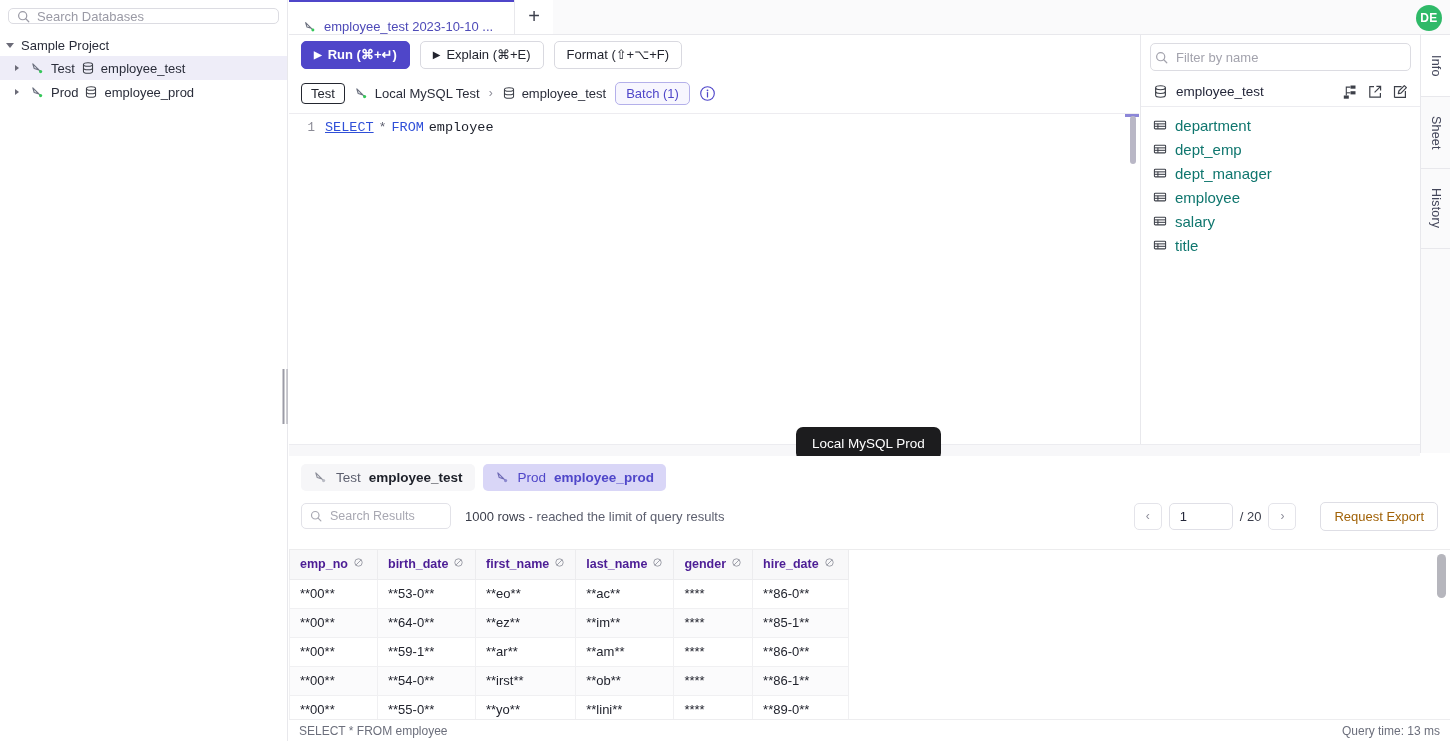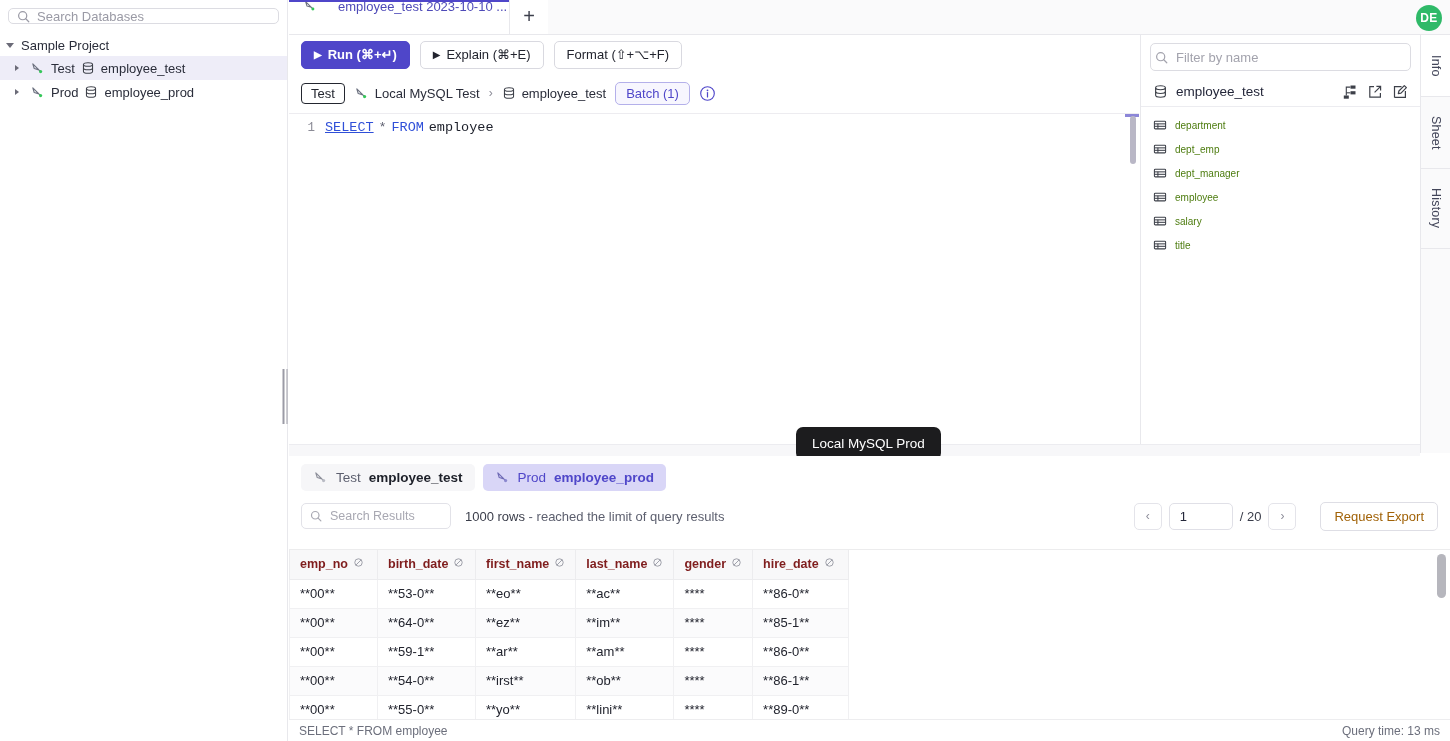--- a/index.html
+++ b/index.html
@@ -63,22 +63,22 @@
   }
 
   
   #tabstrip {
     position: absolute; left: 0; top: 0; right: 0; height: 35px;
     border-bottom: 1px solid #e8e8ec; background: #fafafb;
     display: flex; align-items: flex-end;
   }
   .sheet-tab {
     position: relative; height: 35px;
-    display: flex; align-items: flex-start; gap: 21px;
-    padding: 0 2px 0 14px;
+    display: flex; align-items: flex-end; gap: 7px;
+    padding: 0 21px 0 14px;
     background: #fff; border-right: 1px solid #e8e8ec;
     color: #4e4ab8; font-size: 13px; max-width: 255px;
   }
   .sheet-tab::before {
     content: ""; position: absolute; left: 0; right: 0; top: 0; height: 3px;
     background: #4f46c9;
   }
   .tab-plus {
     width: 38px; height: 35px; display: flex; align-items: center;
     justify-content: center; color: #3c3f4c; font-size: 20px; font-weight: 300;
@@ -192,21 +192,21 @@
   .db-header {
     display: flex; align-items: center; gap: 8px;
     height: 30px; padding: 0 12px 0 12px;
     border-bottom: 1px solid #ececf0; font-size: 13.5px; color: #24273a;
   }
   .db-header .spacer { flex: 1; }
   .hdr-icon { width: 17px; height: 17px; display: inline-flex; align-items: center; justify-content: center; }
   .tbl-list { padding-top: 6px; }
   .tbl-item {
     display: flex; align-items: center; gap: 8px;
-    height: 24px; padding-left: 12px; font-size: 10px; color: #4d7c0f;
+    height: 24px; padding-left: 12px; font-size: 15px; color: #0f766e;
   }
 
   
   #rail {
     position: absolute; right: 0; top: 35px; width: 30px; bottom: 288px;
     background: #fafafb; border-left: 1px solid #e8e8ec;
   }
   .rail-tab {
     width: 30px; display: flex; align-items: center; justify-content: center;
     border-bottom: 1px solid #e8e8ec; background: #fafafb;
@@ -290,21 +290,21 @@
   }
 
   
   #grid {
     position: absolute; left: 0; right: 0; bottom: 22px; top: 549px;
     overflow: hidden; background: #fff; border-top: 1px solid #ececed;
   }
   table.dg { border-collapse: collapse; table-layout: fixed; }
   table.dg th {
     background: #f8f8f9; border: 1px solid #ececee; border-top: none;
-    height: 29px; padding: 0 10px; font-size: 12.5px; color: #7f1d1d;
+    height: 29px; padding: 0 10px; font-size: 12.5px; color: #4c1d95;
     text-align: right; font-weight: bold; white-space: nowrap;
   }
   table.dg th .hcell { display: flex; align-items: center; gap: 5px; }
   table.dg td {
     border: 1px solid #f0f0f2; height: 29px; padding: 0 10px;
     font-size: 13px; color: #22242e; white-space: nowrap; background: #fff;
   }
   table.dg tr:nth-child(even) td { background: #fbfbfc; }
   #grid-scroll {
     position: absolute; right: 4px; top: 4px; width: 9px; height: 44px;

